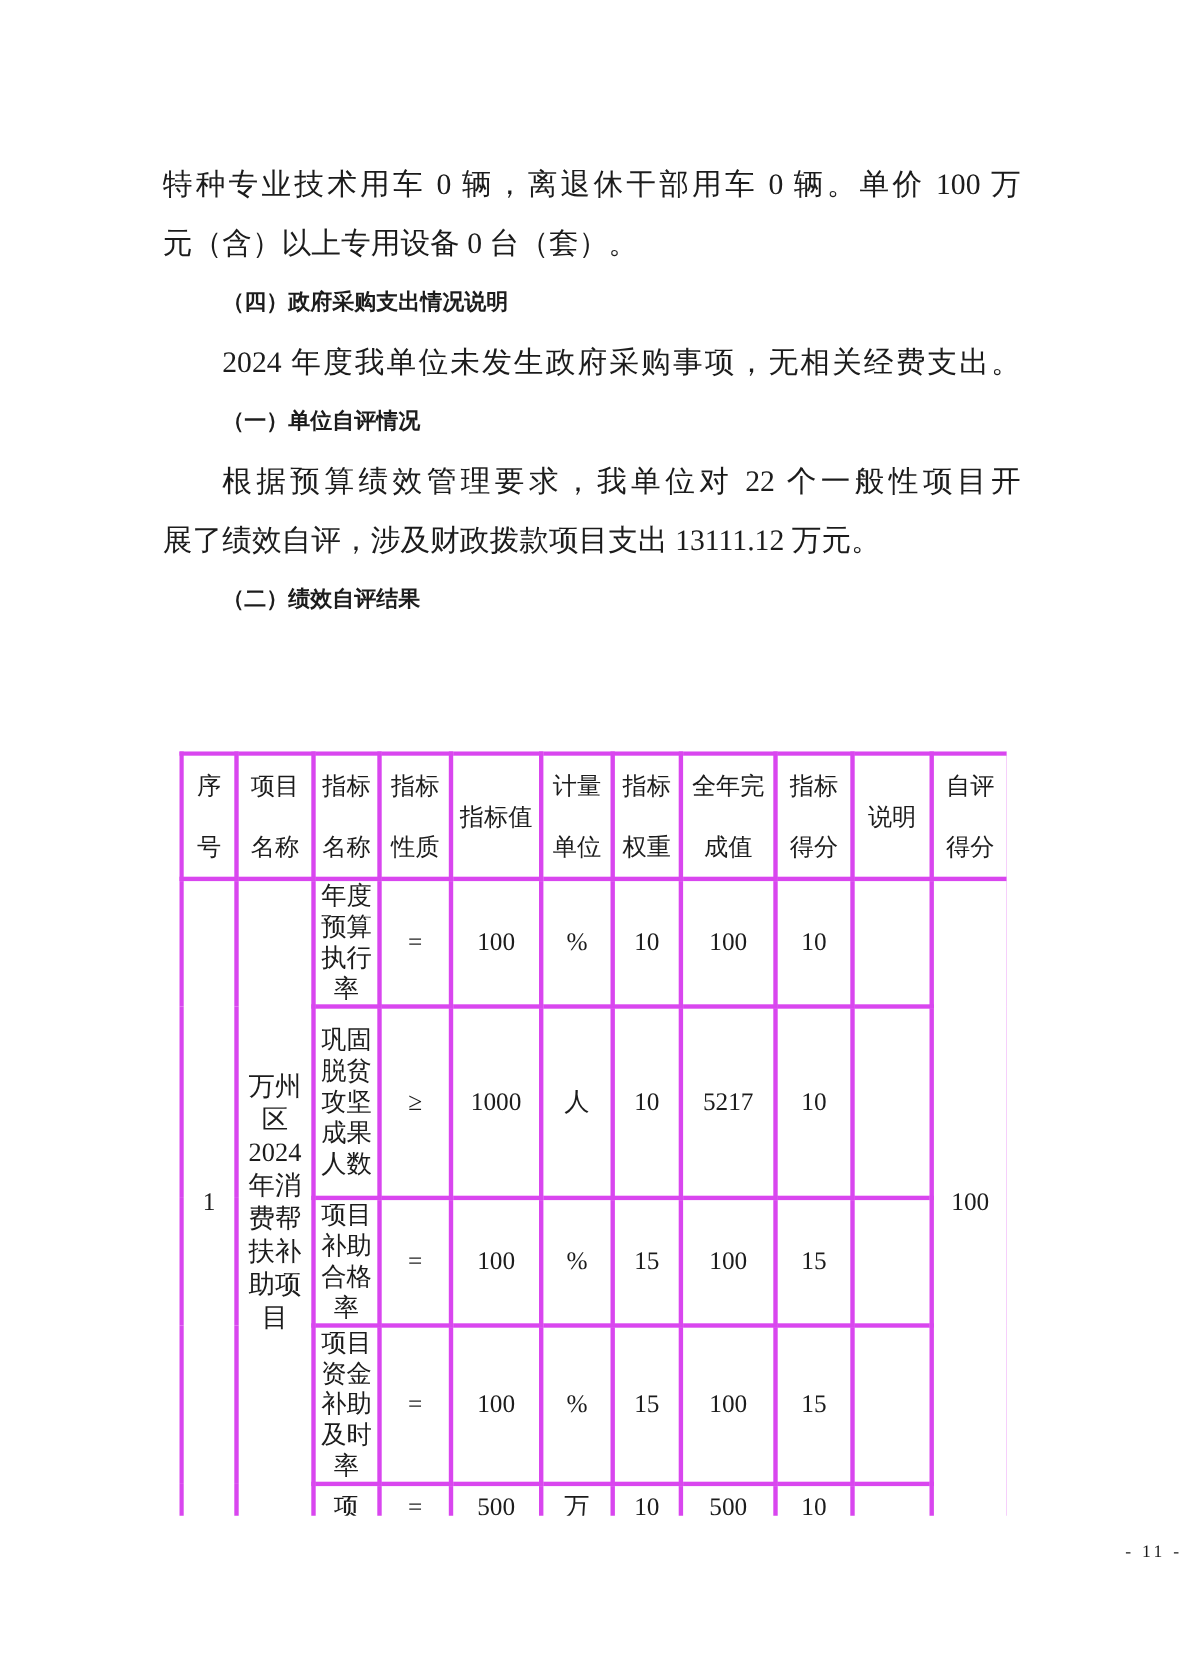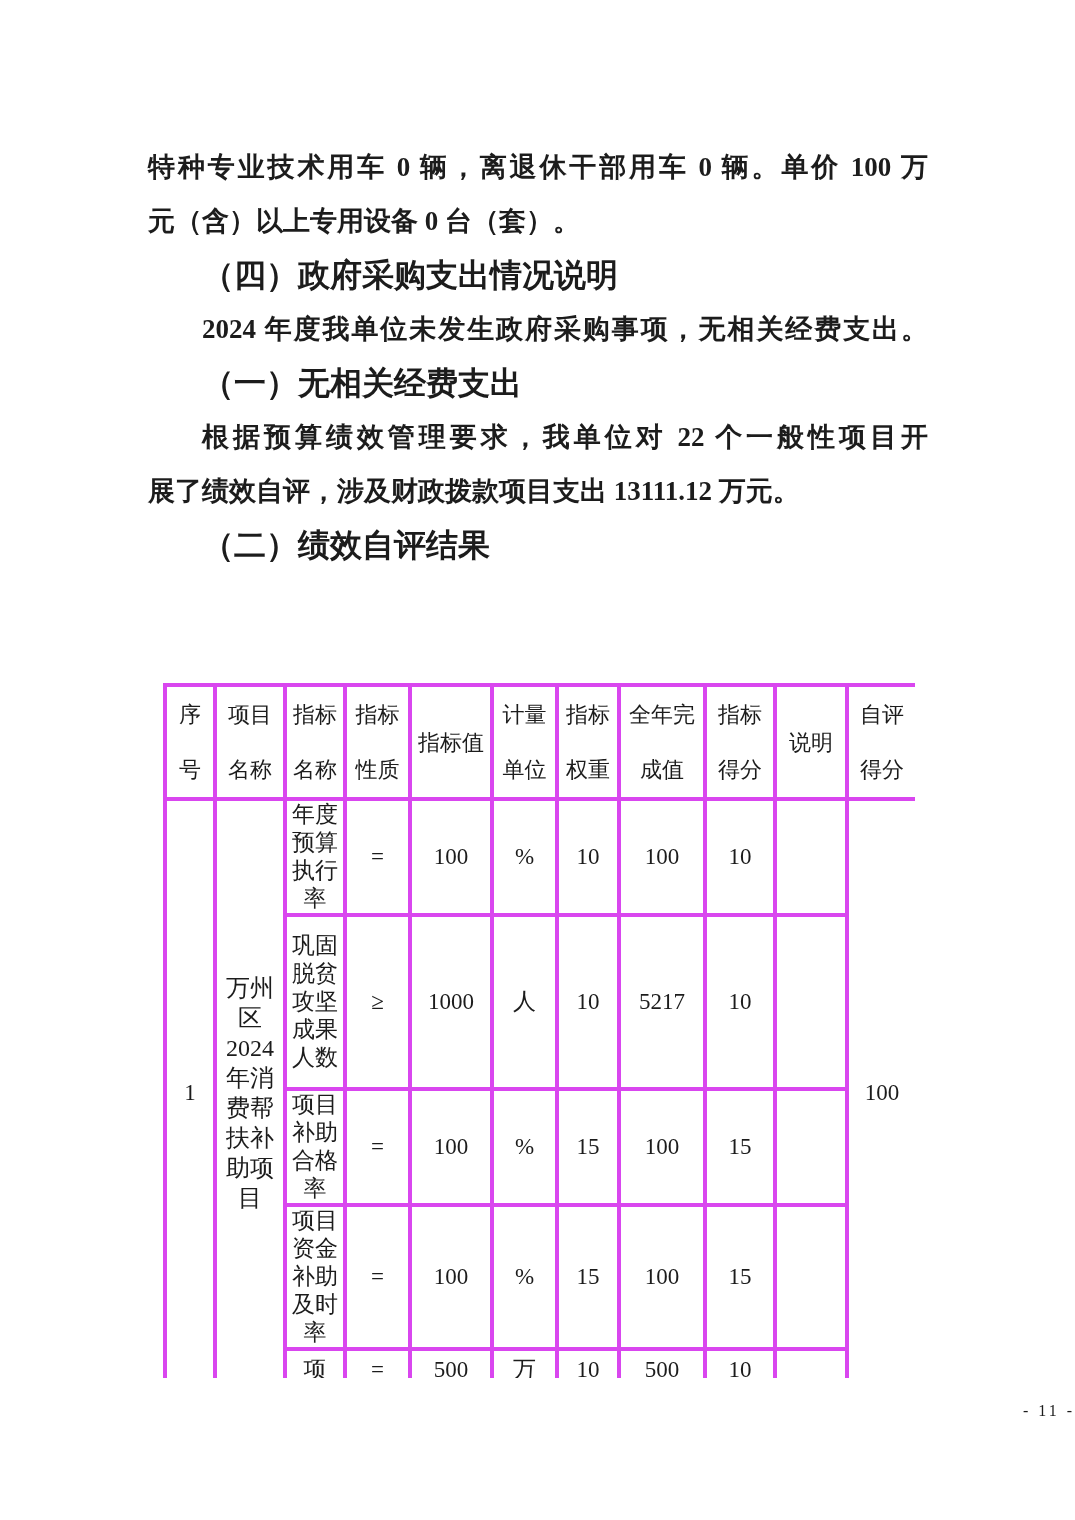--- a/index.html
+++ b/index.html
@@ -12,32 +12,31 @@
     overflow:hidden;
   }
   .text-block{
     position:absolute;
     left:148px;top:140px;width:780px;
   }
   .line{
     height:54px;line-height:54px;
     font-size:27px;
     white-space:nowrap;
-    font-weight:bold;
   }
   .line.wrapok{white-space:normal;}
   .fill{
     text-align:justify;
     text-align-last:justify;
     white-space:normal;
   }
   .indent{text-indent:54px;}
   .h-kai{
     font-weight:bold;
-    font-size:32px;
+    font-size:20px;
   }
   .h-hei{
     font-family:"Liberation Sans","DejaVu Sans",sans-serif;
     font-weight:bold;
     font-size:27px;
   }
   .table-title{
     height:57px;line-height:57px;
     text-align:center;
     font-weight:bold;
@@ -96,21 +95,21 @@
 </head>
 <body>
 
 <div class="page">
 
   <div class="text-block">
     <div class="line fill">特种专业技术用车 0 辆，离退休干部用车 0 辆。单价 100 万</div>
     <div class="line wrapok">元（含）以上专用设备 0 台（套）。</div>
     <div class="line h-kai indent">（四）政府采购支出情况说明</div>
     <div class="line fill indent">2024 年度我单位未发生政府采购事项，无相关经费支出。</div>
-    <div class="line h-kai indent">（一）无相关经费支出</div>
+    <div class="line h-kai indent">（一）单位自评情况</div>
     <div class="line fill indent">根据预算绩效管理要求，我单位对 22 个一般性项目开</div>
     <div class="line wrapok">展了绩效自评，涉及财政拨款项目支出 13111.12 万元。</div>
     <div class="line h-kai indent">（二）绩效自评结果</div>
   </div>
 
   <div class="table-wrap">
     <table class="selfeval">
       <colgroup>
         <col style="width:50px">
           <col style="width:70px">

